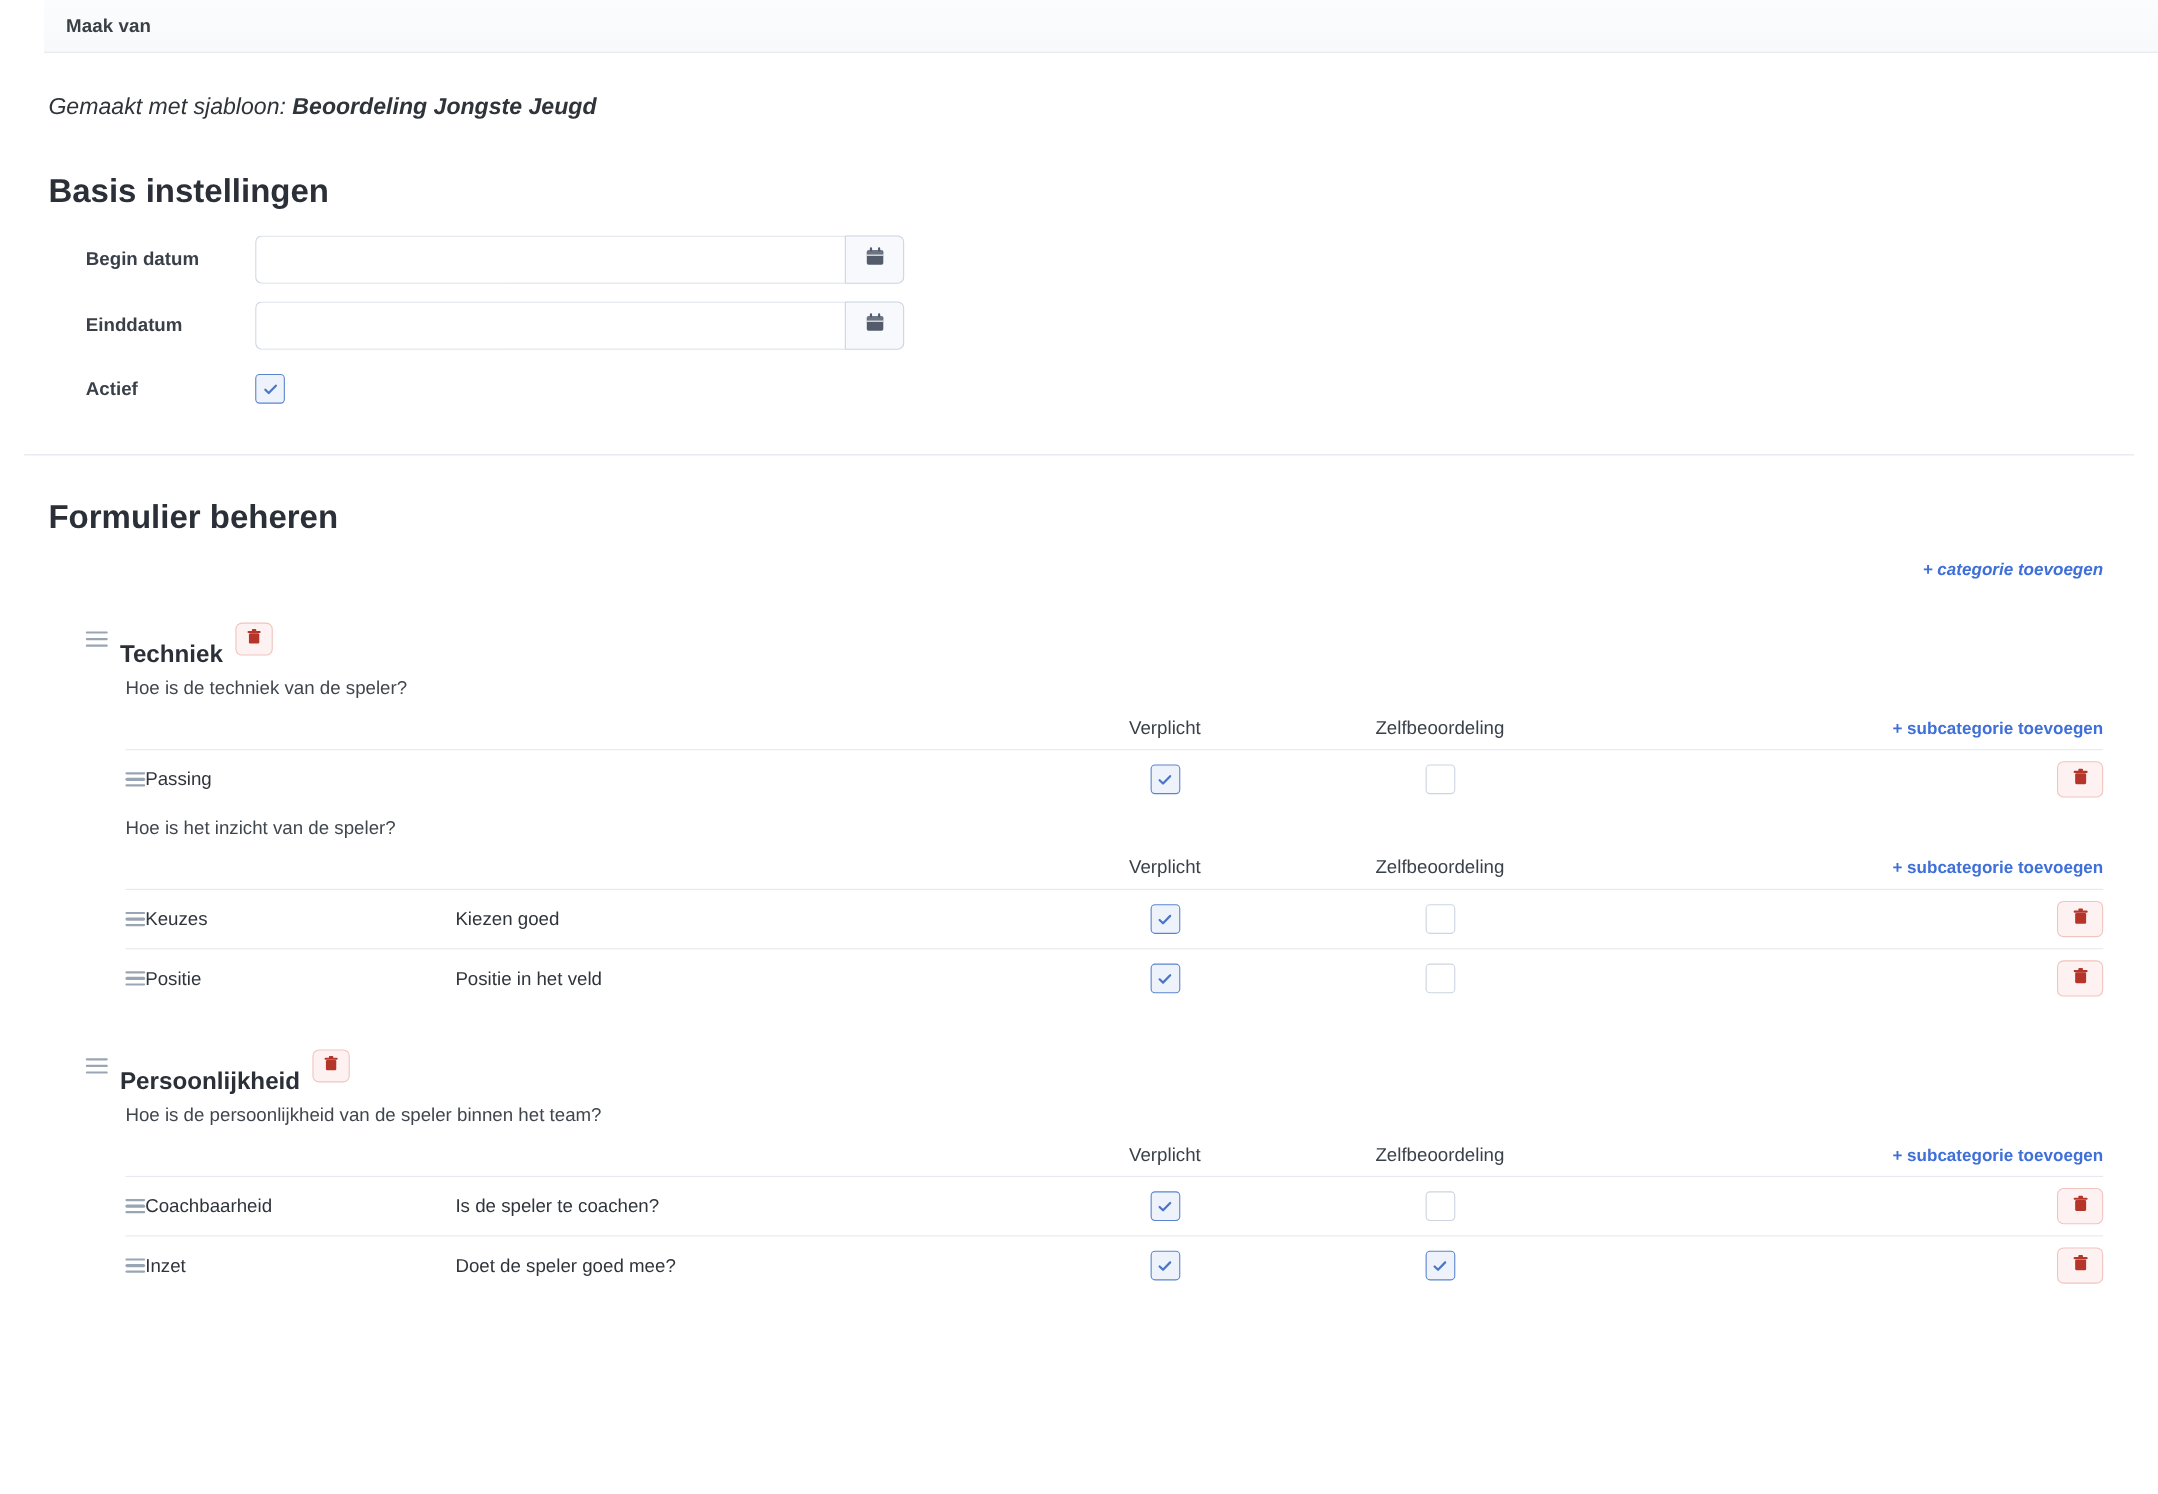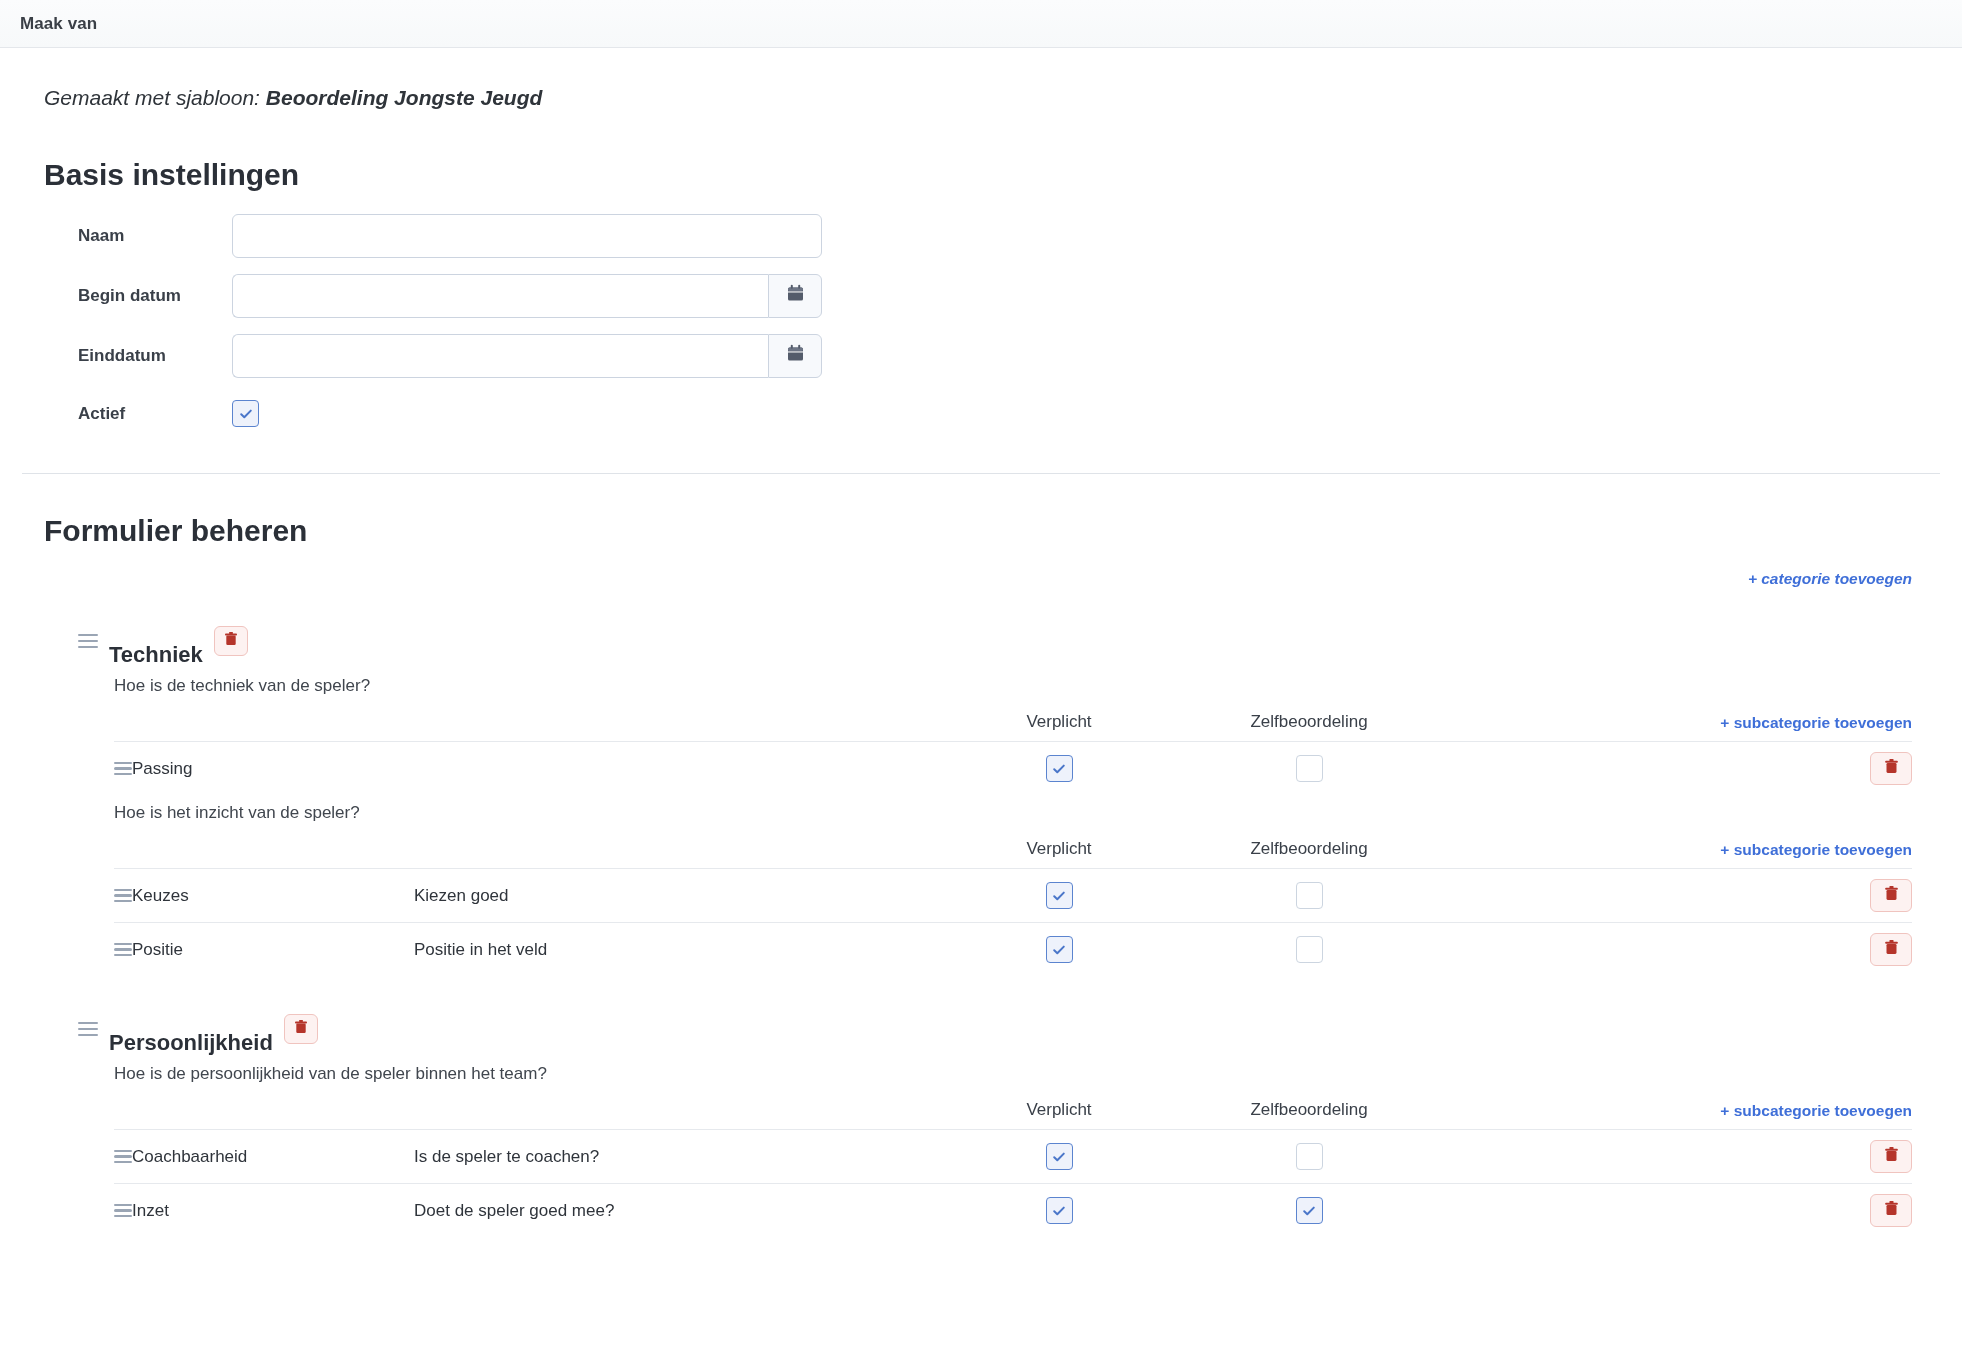--- a/index.html
+++ b/index.html
@@ -12,20 +12,21 @@
     overflow: hidden;
   }
 
   
   .topbar {
     height: 48px;
     background: linear-gradient(#fbfcfd, #f7f9fa);
     border-bottom: 1px solid #e4e7eb;
     display: flex; align-items: center;
     padding-left: 20px;
+    margin-left: 40px;
   }
   .topbar-title {
     font-size: 17px; font-weight: 700; color: #3a3f46;
     letter-spacing: .1px;
   }
 
   
   .page { padding: 0 22px; }
 
   .tmpl-line {
@@ -158,26 +159,20 @@
 
   <div class="tmpl-line">
     <span>Gemaakt met sjabloon:</span>
     <b>Beoordeling Jongste Jeugd</b>
   </div>
 
   <div class="section-title">Basis instellingen</div>
 
   <div class="form">
 
-    <div class="form-row">
-      <div class="form-label">Naam</div>
-      <div class="field-wrap">
-        <input class="txt-input" type="text" value="" style="">
-      </div>
-    </div>
 
     <div class="form-row">
       <div class="form-label">Begin datum</div>
       <div class="field-wrap date-wrap">
         <input class="txt-input" type="text" value="" style="">
         <div class="cal-btn">
           <span class="cal-ico">
             <svg width="19" height="20" viewBox="0 0 19 20">
               <rect x="2" y="3.4" width="15" height="13.2" rx="1.6" fill="#545c6b"></rect>
               <rect x="2" y="3.4" width="15" height="3.6" rx="1.6" fill="#6d7585"></rect>

